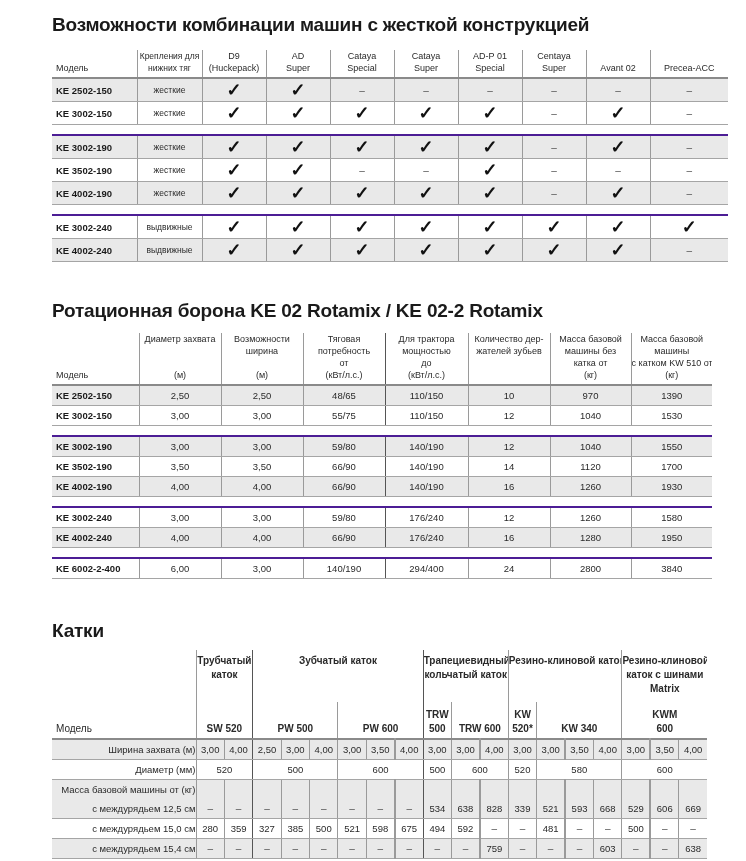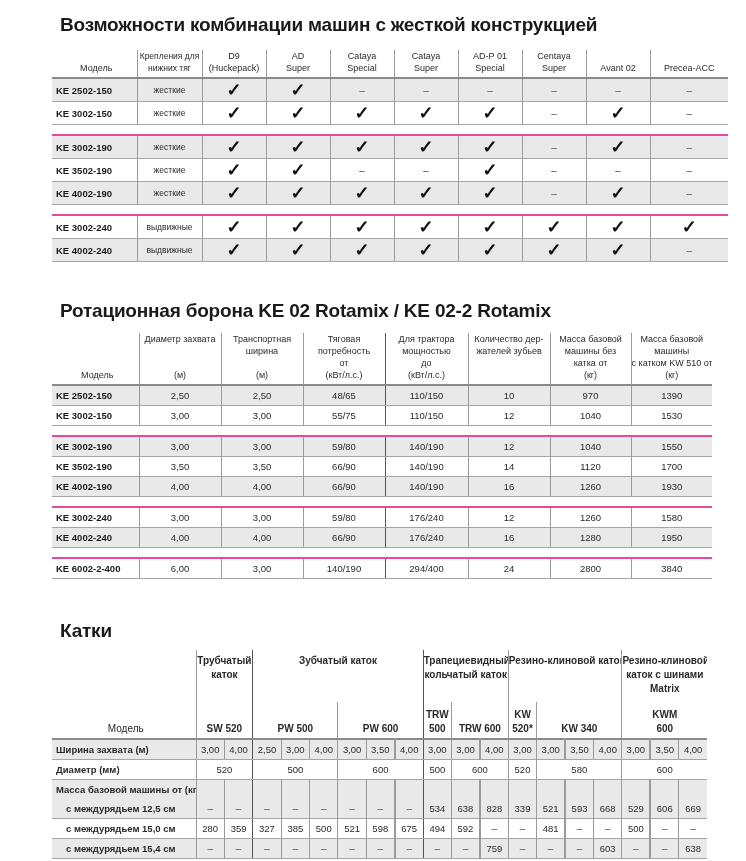--- a/index.html
+++ b/index.html
@@ -1,54 +1,54 @@
 <!DOCTYPE html>
 <html><head>
 <meta charset="utf-8">
 <style>
   html, body { margin: 0; padding: 0; background: #ffffff; }
   body {
     width: 746px; height: 861px; overflow: hidden; position: relative;
     font-family: "Liberation Sans", sans-serif; color: #1a1a1a;
   }
   .section-title {
-    position: absolute; left: 60px; margin: 0;
+    position: absolute; left: 52px; margin: 0;
     font-family: "Liberation Sans", sans-serif; font-weight: bold;
     font-size: 19px; color: #1a1a1a; letter-spacing: -0.2px;
   }
   table { position: absolute; border-collapse: collapse; table-layout: fixed; font-size: 9.5px; }
   td, th { padding: 0; text-align: center; vertical-align: middle; font-weight: normal; color: #2a2a2a; overflow: hidden; white-space: nowrap; }
   th { font-size: 9px; line-height: 12px; vertical-align: bottom; padding-bottom: 3px; }
   .vl { border-left: 1px solid #9a9a9a; }
   .vl2 { border-left: 2px solid #9a9a9a; }
   .vdark { border-left: 1px solid #555; }
   td.model { text-align: left; padding-left: 4px; font-weight: bold; color: #1a1a1a; }
-  th.model { text-align: center; padding-left: 4px; }
+  th.model { text-align: left; padding-left: 4px; }
   tr.shade td { background: #e9e9e9; }
   tr.row td { border-bottom: 1px solid #a5a5a5; }
-  tr.grouptop td { border-top: 2px solid #ec4899; margin-left: 12px; }
+  tr.grouptop td { border-top: 2px solid #4c1d95; margin-left: 12px; }
   tr.headrow th { border-bottom: 2px solid #8a8a8a; }
   tr.spacer td { height: 9px; border: none; background: transparent; }
   .check { font-size: 18px; line-height: 18px; font-weight: bold; color: #111; }
   .dash { color: #555; font-size: 10px; }
   .small { font-size: 8.5px; }
 
   
   #t1 { left: 52px; top: 50px; width: 676px; }
   #t1 tr.row td { height: 22px; }
   
   #t2 { left: 52px; top: 333px; width: 660px; }
   #t2 tr.row td { height: 19px; font-size: 9.5px; }
   
   #t3 { left: 52px; top: 650px; width: 655px; font-size: 9.5px; }
   #t3 th { font-weight: bold; font-size: 10px; vertical-align: top; padding-top: 4px; padding-bottom: 0; line-height: 14px; }
   #t3 th.bot { vertical-align: bottom; padding-bottom: 2px; }
   #t3 th.model { font-weight: normal; }
   #t3 td { height: 19px; }
-  #t3 td.lbl { text-align: left; padding-left: 4px; font-weight: bold; }
+  #t3 td.lbl { text-align: right; padding-left: 4px; font-weight: normal; }
   #t3 td.sub { padding-left: 14px; }
 </style>
 </head>
 <body>
 
 <h2 class="section-title" style="top:14px;">Возможности комбинации машин с жесткой конструкцией</h2>
 
 <table id="t1">
   <colgroup>
     <col style="width:85px">
@@ -180,21 +180,21 @@
       <col style="width:82px">
       <col style="width:83px">
       <col style="width:82px">
       <col style="width:81px">
       <col style="width:81px">
   </colgroup>
   <tbody>
       <tr class="headrow">
     <th class="model">Модель</th>
     <th class="vl"><span>Диаметр захвата</span><br><span>&nbsp;</span><br><span>&nbsp;</span><br><span>(м)</span></th>
-    <th class="vl"><span>Транспортная</span><br><span>ширина</span><br><span>&nbsp;</span><br><span>(м)</span></th>
+    <th class="vl"><span>Возможности</span><br><span>ширина</span><br><span>&nbsp;</span><br><span>(м)</span></th>
     <th class="vl"><span>Тяговая</span><br><span>потребность</span><br><span>от</span><br><span>(кВт/л.с.)</span></th>
     <th class="vdark"><span>Для трактора</span><br><span>мощностью</span><br><span>до</span><br><span>(кВт/л.с.)</span></th>
     <th class="vl"><span>Количество дер-</span><br><span>жателей зубьев</span><br><span>&nbsp;</span><br><span>&nbsp;</span></th>
     <th class="vl"><span>Масса базовой</span><br><span>машины без</span><br><span>катка от</span><br><span>(кг)</span></th>
     <th class="vl"><span>Масса базовой</span><br><span>машины</span><br><span>с катком KW 510 от</span><br><span>(кг)</span></th>
   </tr>
   </tbody>
     <tbody id="t2body">
       <tr class="row shade">
         <td class="model">KE 2502-150</td>

